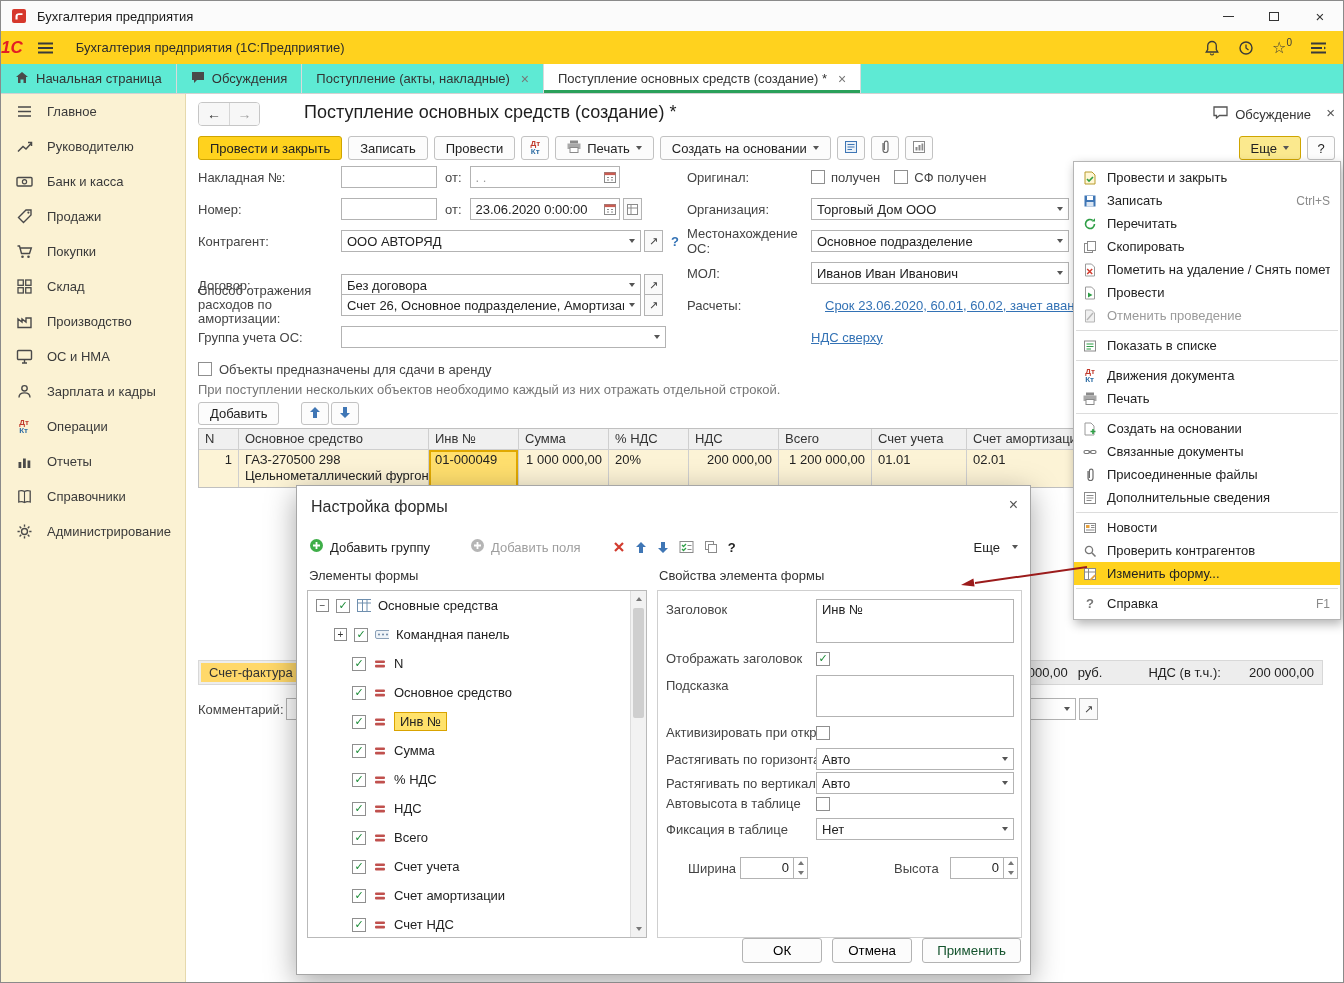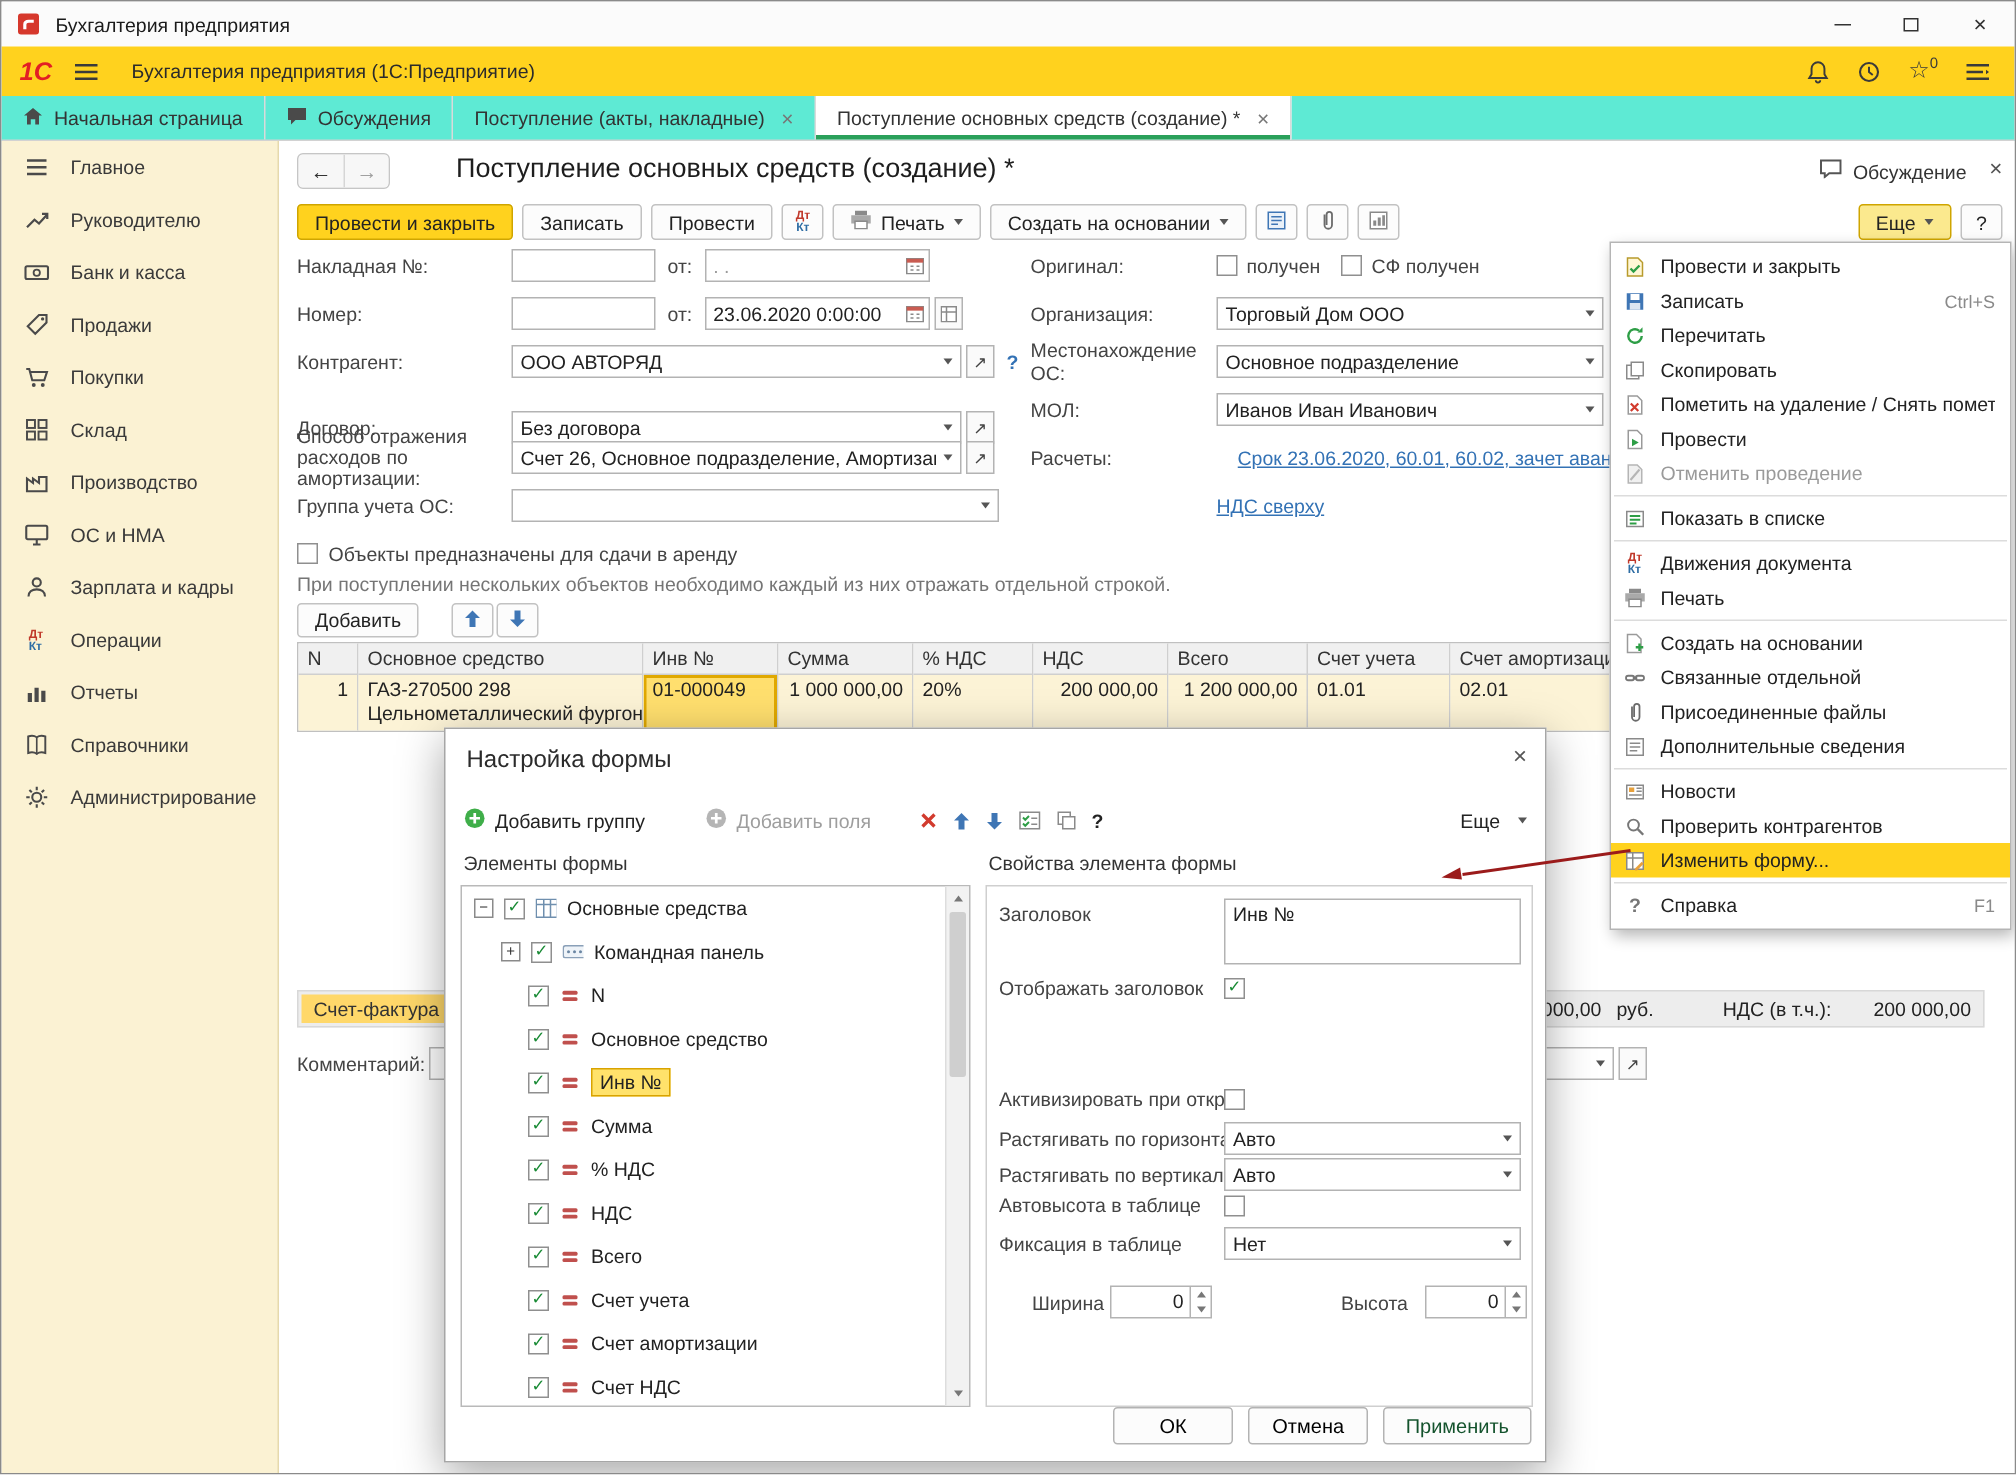--- a/index.html
+++ b/index.html
@@ -10,21 +10,21 @@
   .titlebar { position:absolute; left:0; top:0; width:100%; height:30px; background:#fbfbfb; display:flex; align-items:center; }
   .tb-logo { margin-left:10px; display:flex; }
   .tb-title { margin-left:10px; font-size:13px; color:#1a1a1a; }
   .tb-controls { margin-left:auto; display:flex; height:100%; }
   .tb-btn { width:46px; height:100%; display:flex; align-items:center; justify-content:center; color:#333; font-size:15px; }
   .min-glyph { width:11px; height:1px; background:#333; display:block; }
   .max-glyph { width:10px; height:9px; border:1px solid #333; display:block; }
 
   
   .appbar { position:absolute; left:0; top:30px; width:100%; height:33px; background:#ffd21e; display:flex; align-items:center; }
-  .onec-logo { margin-left:12px; font-weight:bold; font-size:17px; color:#e31e24; font-style:italic; }
+  .onec-logo { font-weight:bold; font-size:17px; color:#e31e24; font-style:italic; }
   .ham { margin-left:14px; display:flex; }
   .app-title { margin-left:22px; font-size:13px; color:#2b2b2b; }
   .app-icons { margin-left:auto; display:flex; align-items:center; gap:18px; margin-right:16px; }
   .app-ic { display:flex; align-items:center; }
   .star { font-size:16px; color:#3a3a3a; line-height:16px; }
   .star-cnt { font-size:10px; color:#3a3a3a; vertical-align:top; position:relative; top:-5px; }
 
   
   .tabbar { position:absolute; left:0; top:63px; width:100%; height:30px; background:#5eead4; border-bottom:1px solid #d2d2d2; display:flex; }
   .tab { position:relative; display:flex; align-items:center; gap:7px; padding:0 14px; border-right:1px solid #dadada; color:#333; white-space:nowrap; }
@@ -744,21 +744,21 @@
         <span class="mlab">Создать на основании</span>
       </div>
     <div class="mi">
         <span class="mico">
           <svg width="14" height="14">
             <rect x="1" y="5.5" width="5.5" height="3" rx="1.5" fill="none" stroke="#777" stroke-width="1.2"></rect>
             <rect x="7.5" y="5.5" width="5.5" height="3" rx="1.5" fill="none" stroke="#777" stroke-width="1.2"></rect>
             <path d="M5.5 7h3" stroke="#777" stroke-width="1.2"></path>
           </svg>
         </span>
-        <span class="mlab">Связанные отдельной</span>
+        <span class="mlab">Связанные документы</span>
       </div>
     <div class="mi">
         <span class="mico">
           <svg width="12" height="14">
             <path d="M4 3v7a2.5 2.5 0 0 0 5 0V3a1.8 1.8 0 0 0-3.6 0v7" fill="none" stroke="#6b6b6b" stroke-width="1.2"></path>
           </svg>
         </span>
         <span class="mlab">Присоединенные файлы</span>
       </div>
     <div class="mi">
@@ -1029,20 +1029,24 @@
     <div class="props-box">
       <div class="prow" style="left:8px; top:8px; align-items:flex-start;">
         <span class="plab" style="padding-top:3px;">Заголовок</span>
         <div class="ptext" style="height:44px;">Инв №</div>
       </div>
       <div class="prow" style="left:8px; top:60px;">
         <span class="plab">Отображать заголовок</span>
         <span class="cb">
             <span class="chk">✓</span>
           </span>
+      </div>
+      <div class="prow" style="left:8px; top:84px; align-items:flex-start;">
+        <span class="plab" style="padding-top:3px;">Подсказка</span>
+        <div class="ptext" style="height:42px;"></div>
       </div>
       <div class="prow" style="left:8px; top:134px;">
         <span class="plab">Активизировать при откр</span>
         <span class="cb"></span>
       </div>
       <div class="prow" style="left:8px; top:157px;">
         <span class="plab">Растягивать по горизонта</span>
         <div class="combo psel">
             <span class="val">Авто</span>
             <span class="dd">

